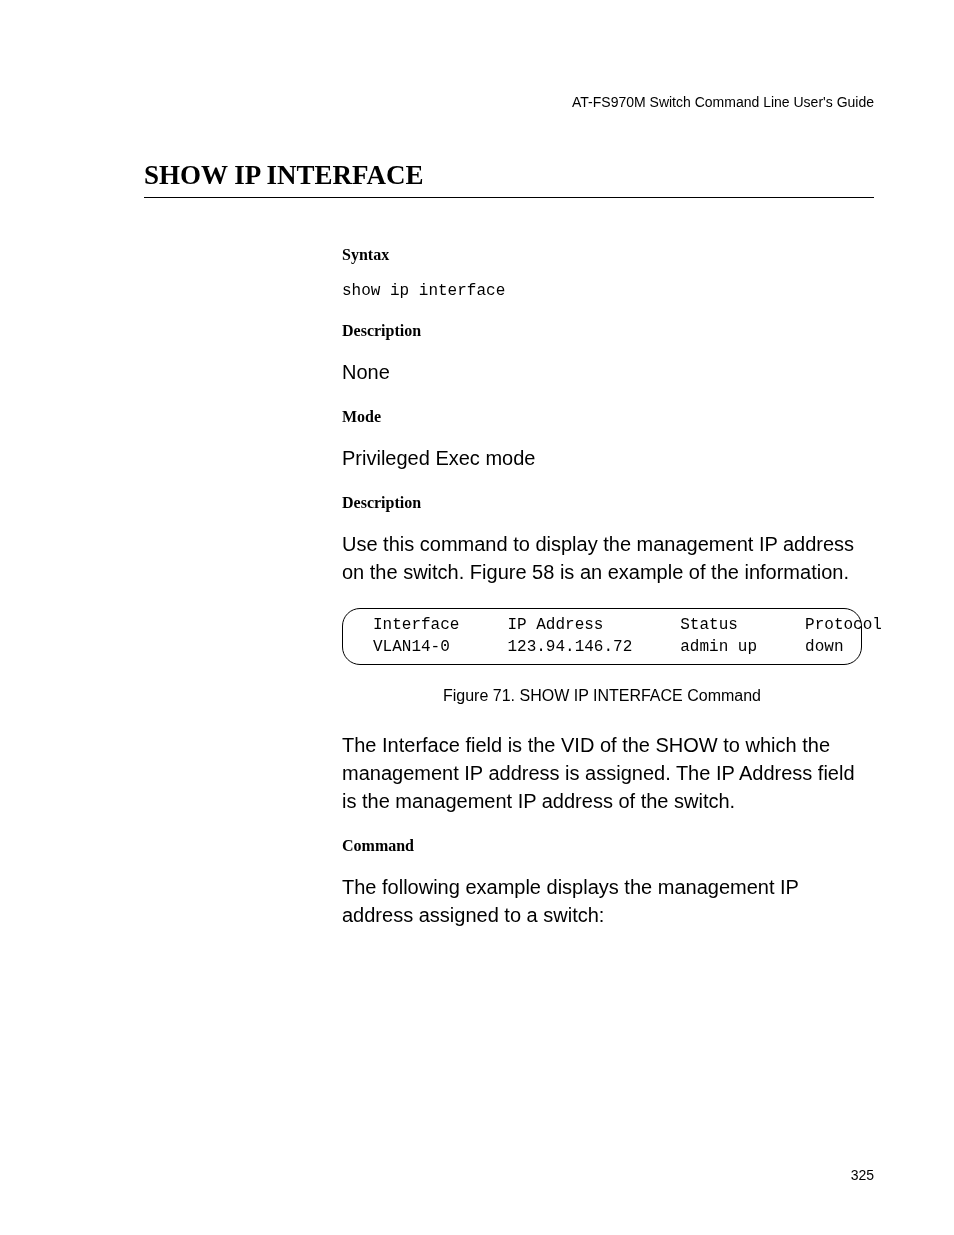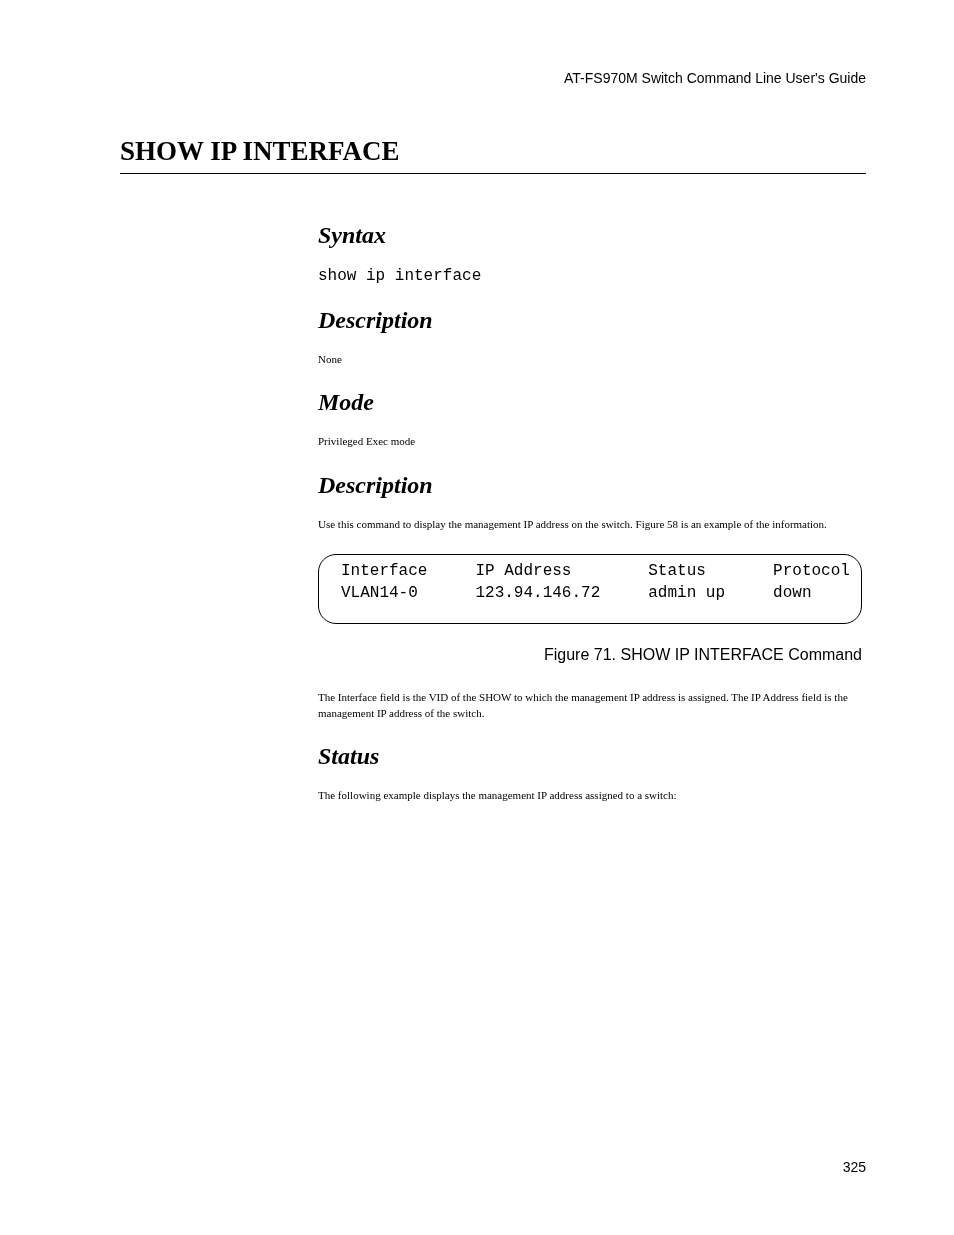--- a/index.html
+++ b/index.html
@@ -1,16 +1,16 @@
 <!DOCTYPE html>
 <html><head>
   <meta charset="utf-8">
   <style>
     * {
-      margin: 4px;
+      margin: 12px;
       padding: 0;
       box-sizing: border-box;
     }
     body {
       width: 954px;
       height: 1235px;
       background: #fff;
       font-family: Arial, Helvetica, sans-serif;
       position: relative;
       padding: 58px 92px 0 108px;
@@ -27,49 +27,47 @@
       font-weight: bold;
       border-bottom: 1.5px solid #000;
       padding-bottom: 6px;
       margin-bottom: 48px;
     }
     .content {
       margin-left: 198px;
     }
     .section-heading {
       font-family: 'Times New Roman', Times, serif;
-      font-size: 24px;
+      font-size: 16px;
       font-weight: bold;
       margin-bottom: 18px;
-      font-style: italic;
     }
     .body-text {
-      font-size: 11px;
+      font-size: 20px;
       line-height: 1.4;
       margin-bottom: 22px;
-      font-family: Liberation Serif, serif;
     }
     .mono {
       font-family: 'Courier New', Courier, monospace;
       font-size: 16px;
       margin-bottom: 22px;
       white-space: pre;
     }
     .figure-box {
       border: 1px solid #000;
       border-radius: 18px;
-      padding: 6px 18px 19px 18px;
+      padding: 6px 18px 6px 18px;
       margin-bottom: 22px;
       font-family: 'Courier New', Courier, monospace;
       font-size: 16px;
       white-space: pre;
       line-height: 1.35;
     }
     .figure-caption {
-      text-align: right;
+      text-align: center;
       font-size: 16px;
       margin-bottom: 26px;
     }
     .page-number {
       position: absolute;
       bottom: 64px;
       right: 92px;
       font-size: 14px;
     }
   </style>
@@ -94,18 +92,18 @@
   <div class="section-heading">Description</div>
   <div class="body-text">Use this command to display the management IP address on the switch. Figure 58 is an example of the information.</div>
 
   <div class="figure-box"><span>Interface     IP Address        Status       Protocol</span>
 <span>VLAN14-0      123.94.146.72     admin up     down</span></div>
 
   <div class="figure-caption">Figure 71. SHOW IP INTERFACE Command</div>
 
   <div class="body-text">The Interface field is the VID of the SHOW to which the management IP address is assigned. The IP Address field is the management IP address of the switch.</div>
 
-  <div class="section-heading">Status</div>
+  <div class="section-heading">Command</div>
   <div class="body-text">The following example displays the management IP address assigned to a switch:</div>
 
 </div>
 
 <div class="page-number">325</div>
 
 </body></html>

